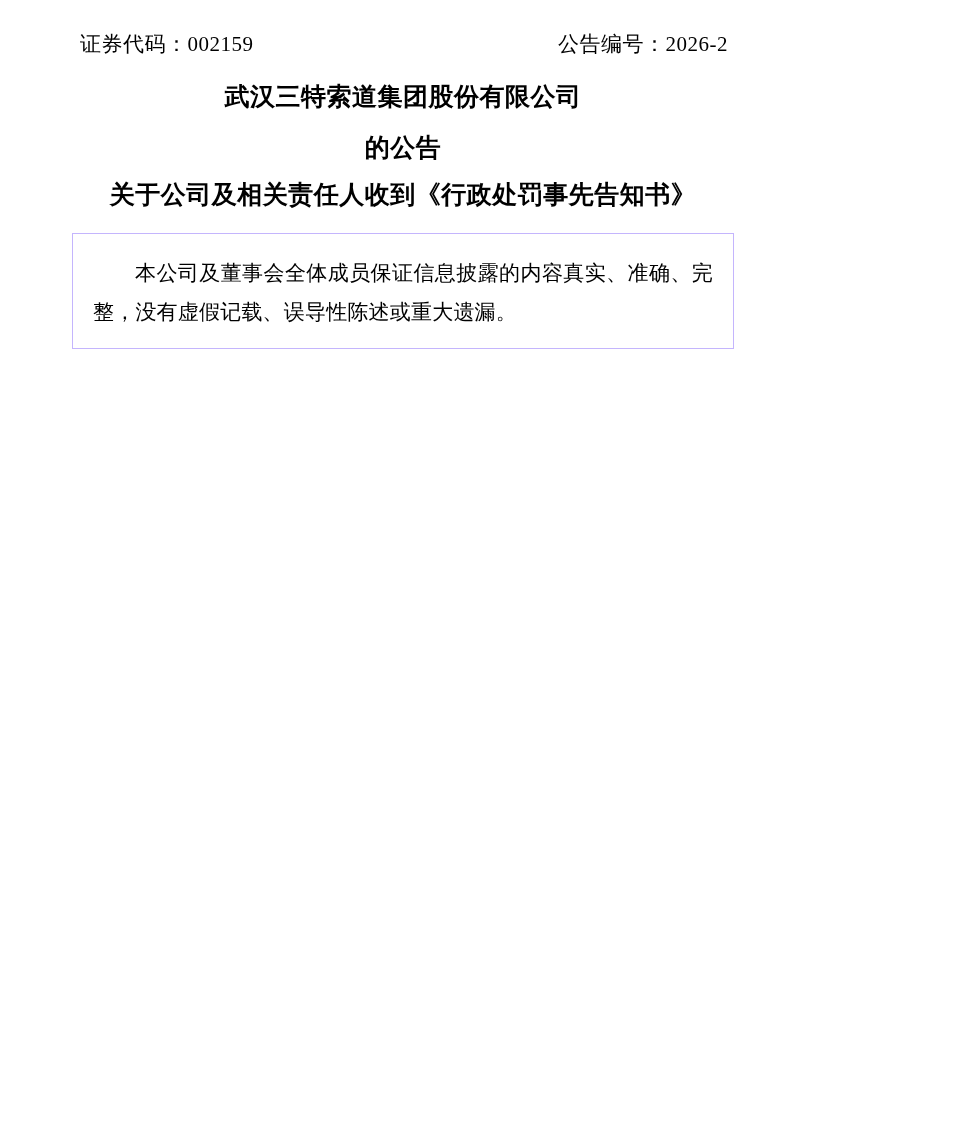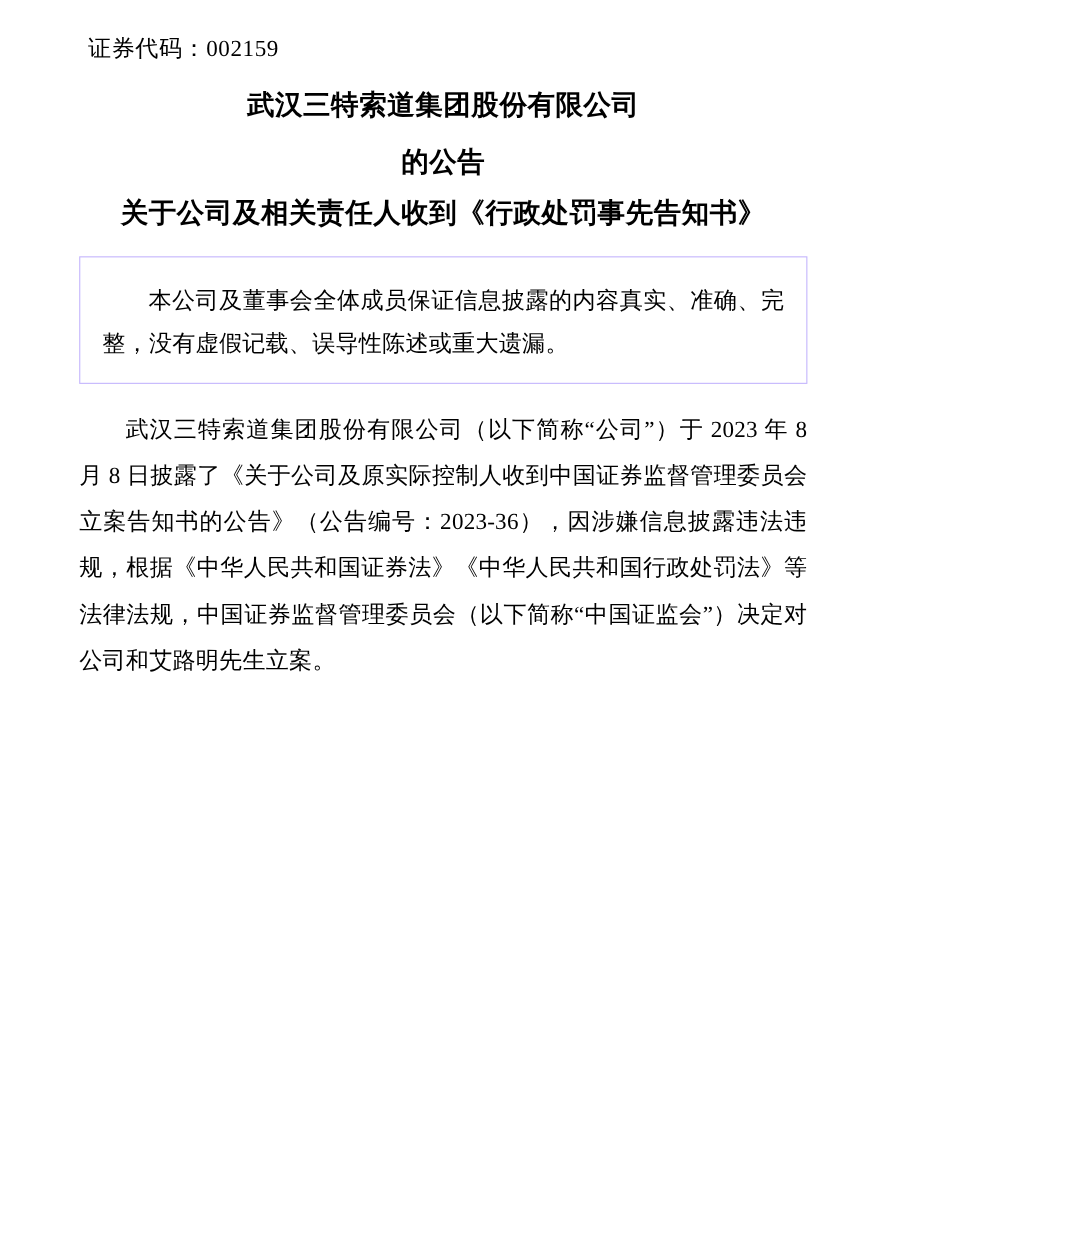--- a/index.html
+++ b/index.html
@@ -81,29 +81,29 @@
   }
   .body-text p + p { margin-top: 8px; }
 </style>
 </head>
 <body>
 
 <div class="page">
 
   <div class="doc-header">
     <span class="hdr-item hdr-left">证券代码：002159</span>
+    <span class="hdr-item hdr-right">公告编号：2026-2</span>
   </div>
 
   <div class="title-block">
     <div class="title-line l1">武汉三特索道集团股份有限公司</div>
     <div class="title-line l3">的公告</div>
     <div class="title-line l2">关于公司及相关责任人收到《行政处罚事先告知书》</div>
   </div>
 
   <div class="statement-box">
     <p class="indent2">本公司及董事会全体成员保证信息披露的内容真实、准确、完整，没有虚假记载、误导性陈述或重大遗漏。</p>
   </div>
 
   <div class="body-text">
-    <p class="indent2">武汉三特索道集团股份有限公司（以下简称“公司”）于 2023 年 8 月 8 日披露了《关于公司及原实际控制人收到中国证券监督管理委员会立案告知书的公告》（公告编号：2023-36），因涉嫌信息披露违法违规，根据《中华人民共和国证券法》《中华人民共和国行政处罚法》等法律法规，中国证券监督管理委员会（以下简称“中国证监会”）决定对公司和艾路明先生立案。</p>
   </div>
 
 </div>
 
 </body></html>

